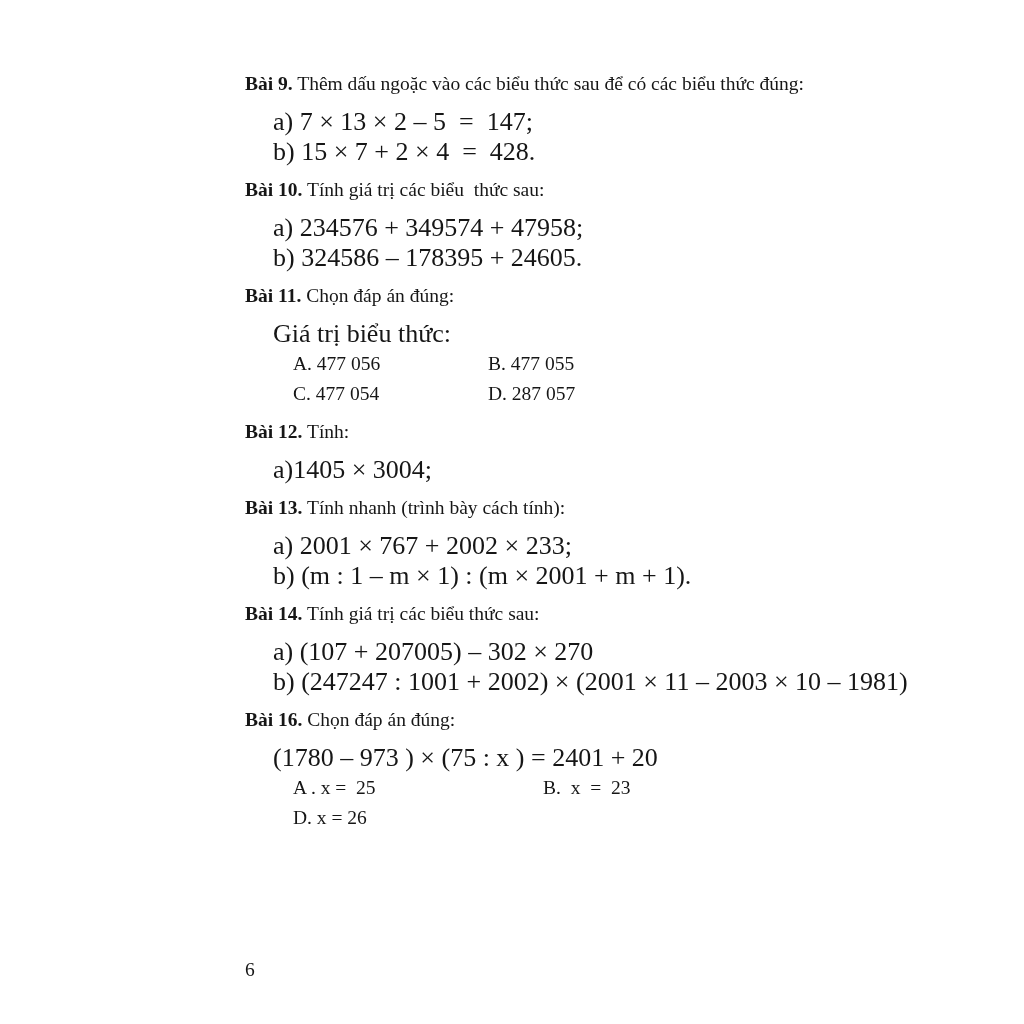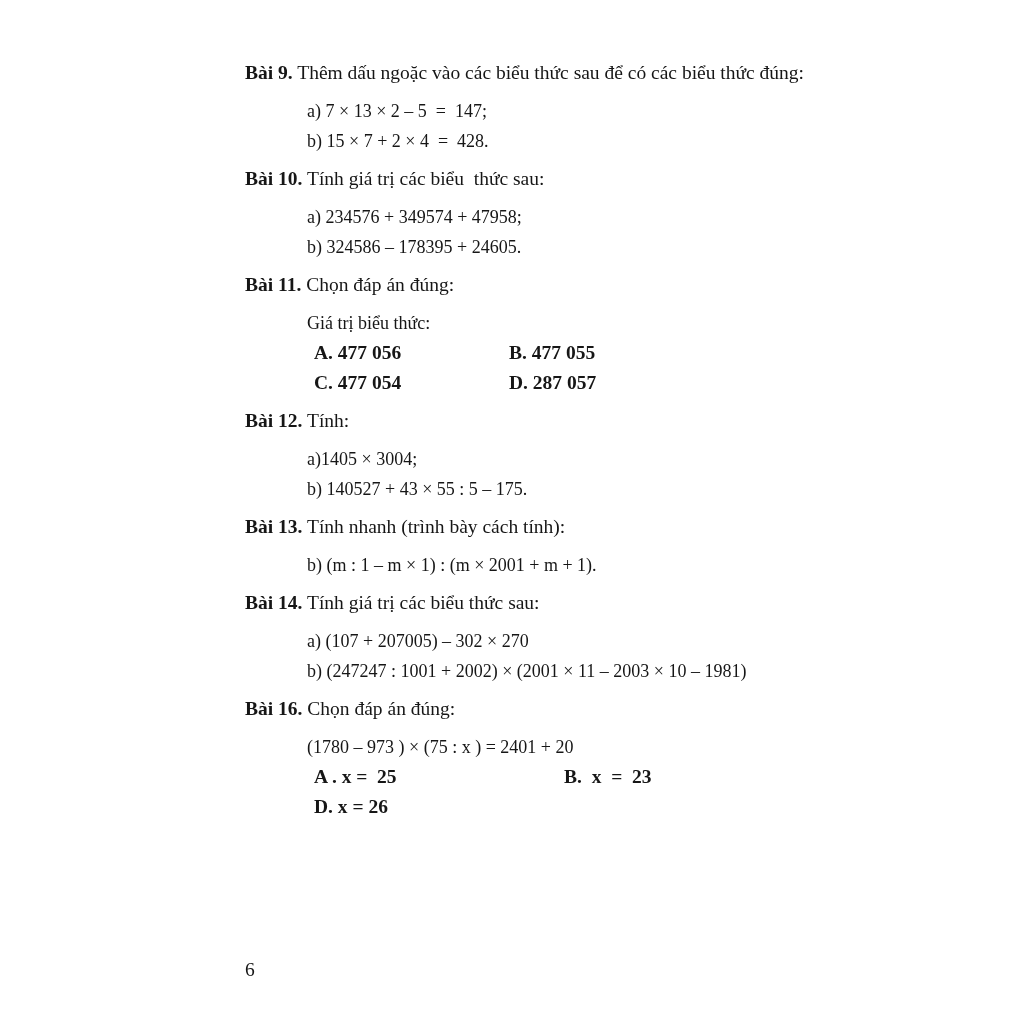--- a/index.html
+++ b/index.html
@@ -12,44 +12,43 @@
     width: 1024px;
     height: 1024px;
     background: #ffffff;
     font-family: "Liberation Serif", "DejaVu Serif", serif;
     color: #161616;
     overflow: hidden;
   }
   .content {
     position: absolute;
     left: 245px;
-    top: 58px;
+    top: 69px;
     width: 600px;
   }
   .problem { margin: 0 0 8px 0; }
   .heading {
     margin: 0 0 8px 0;
     line-height: 30px;
     font-size: 19.5px;
     white-space: pre;
   }
   .heading .label { font-weight: bold; }
   .line {
-    margin: 0 0 0 62px;
+    margin: 0 0 0 28px;
     line-height: 30px;
-    font-size: 18px;
+    font-size: 26px;
     white-space: pre;
   }
   .choice-row {
-    margin-left: 69px;
+    margin-left: 48px;
     line-height: 30px;
     font-size: 19.5px;
     display: flex;
     white-space: pre;
-    font-weight: bold;
   }
   .choice-row .col-a {
     display: inline-block;
     width: 195px;
     flex: 0 0 auto;
   }
   .problem.wide-choices .choice-row .col-a { width: 250px; }
   .page-number {
     position: absolute;
     left: 245px;
@@ -75,24 +74,24 @@
       </section>
       <section class="problem">
         <p class="heading"><span class="label">Bài 11.</span><span> </span><span>Chọn đáp án đúng:</span></p>
         <p class="line">Giá trị biểu thức:</p>
         <div class="choice-row"><span class="col-a">A. 477 056</span><span class="col-b">B. 477 055</span></div>
         <div class="choice-row"><span class="col-a">C. 477 054</span><span class="col-b">D. 287 057</span></div>
       </section>
       <section class="problem">
         <p class="heading"><span class="label">Bài 12.</span><span> </span><span>Tính:</span></p>
         <p class="line">a)1405 × 3004;</p>
-        <p class="line">b) 140527 + 43 × 55 : 5 – 175.</p>
       </section>
       <section class="problem">
         <p class="heading"><span class="label">Bài 13.</span><span> </span><span>Tính nhanh (trình bày cách tính):</span></p>
+        <p class="line">a) 2001 × 767 + 2002 × 233;</p>
         <p class="line">b) (m : 1 – m × 1) : (m × 2001 + m + 1).</p>
       </section>
       <section class="problem">
         <p class="heading"><span class="label">Bài 14.</span><span> </span><span>Tính giá trị các biểu thức sau:</span></p>
         <p class="line">a) (107 + 207005) – 302 × 270</p>
         <p class="line">b) (247247 : 1001 + 2002) × (2001 × 11 – 2003 × 10 – 1981)</p>
       </section>
       <section class="problem wide-choices">
         <p class="heading"><span class="label">Bài 16.</span><span> </span><span>Chọn đáp án đúng:</span></p>
         <p class="line">(1780 – 973 ) × (75 : x ) = 2401 + 20</p>

